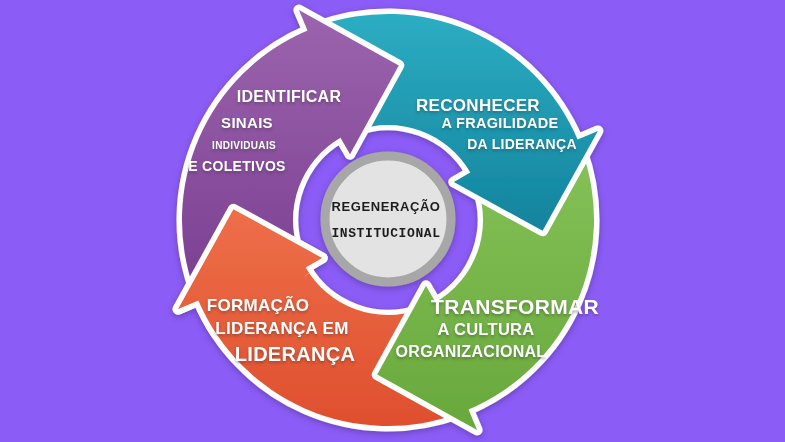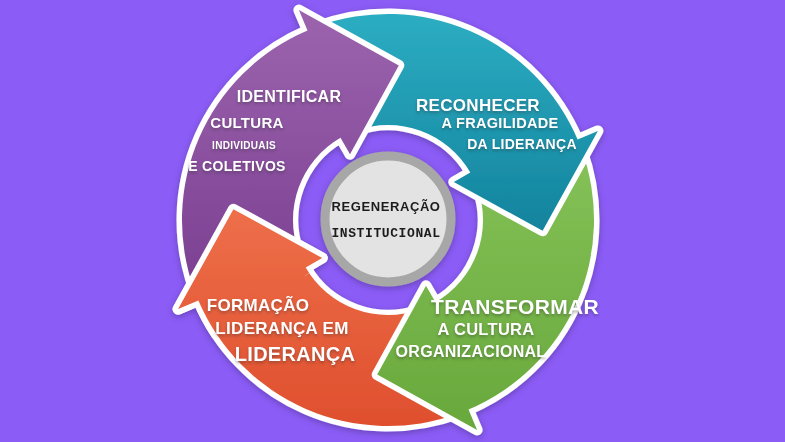--- a/index.html
+++ b/index.html
@@ -81,21 +81,21 @@
       <g clip-path="url(#orange-head-clip)">
         <path class="arrow" fill="url(#grad-formacao)" d="M 420.5 309.3 L 458.5 413.6 A 206 206 0 0 1 198.4 300.5 L 178.1 309.1 L 233.4 209.2 L 322.2 258 L 305.7 267.5 A 95 95 0 0 0 420.5 309.3 Z"></path>
       </g>
 
       <circle cx="388" cy="219" r="63" stroke-width="9" fill="#e3e3e3" stroke="#a7a7a7"></circle>
     </g>
   </svg>
 
   <div>
     <div class="lbl" style="left:289px;top:97px;font-size:16px;">IDENTIFICAR</div>
-    <div class="lbl" style="left:247px;top:122px;font-size:15px;">CULTURA</div>
+    <div class="lbl" style="left:247px;top:122px;font-size:15px;">SINAIS</div>
     <div class="lbl" style="left:244px;top:145px;font-size:10px;">INDIVIDUAIS</div>
     <div class="lbl" style="left:237px;top:166px;font-size:14px;">E COLETIVOS</div>
   </div>
 
   <div>
     <div class="lbl" style="left:478px;top:98px;font-size:17px;margin-top:8px;">RECONHECER</div>
     <div class="lbl" style="left:500px;top:123px;font-size:14.5px;">A FRAGILIDADE</div>
     <div class="lbl" style="left:522px;top:144px;font-size:14px;">DA LIDERANÇA</div>
   </div>
 

